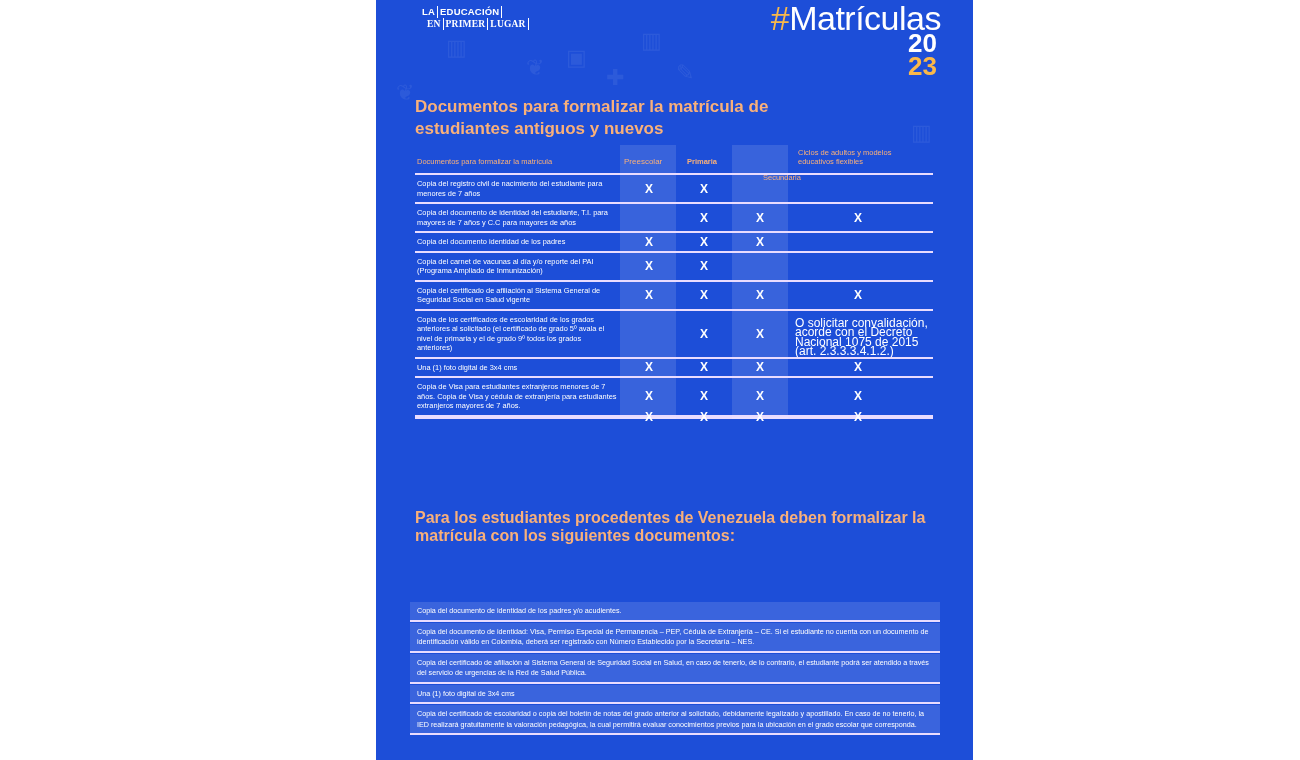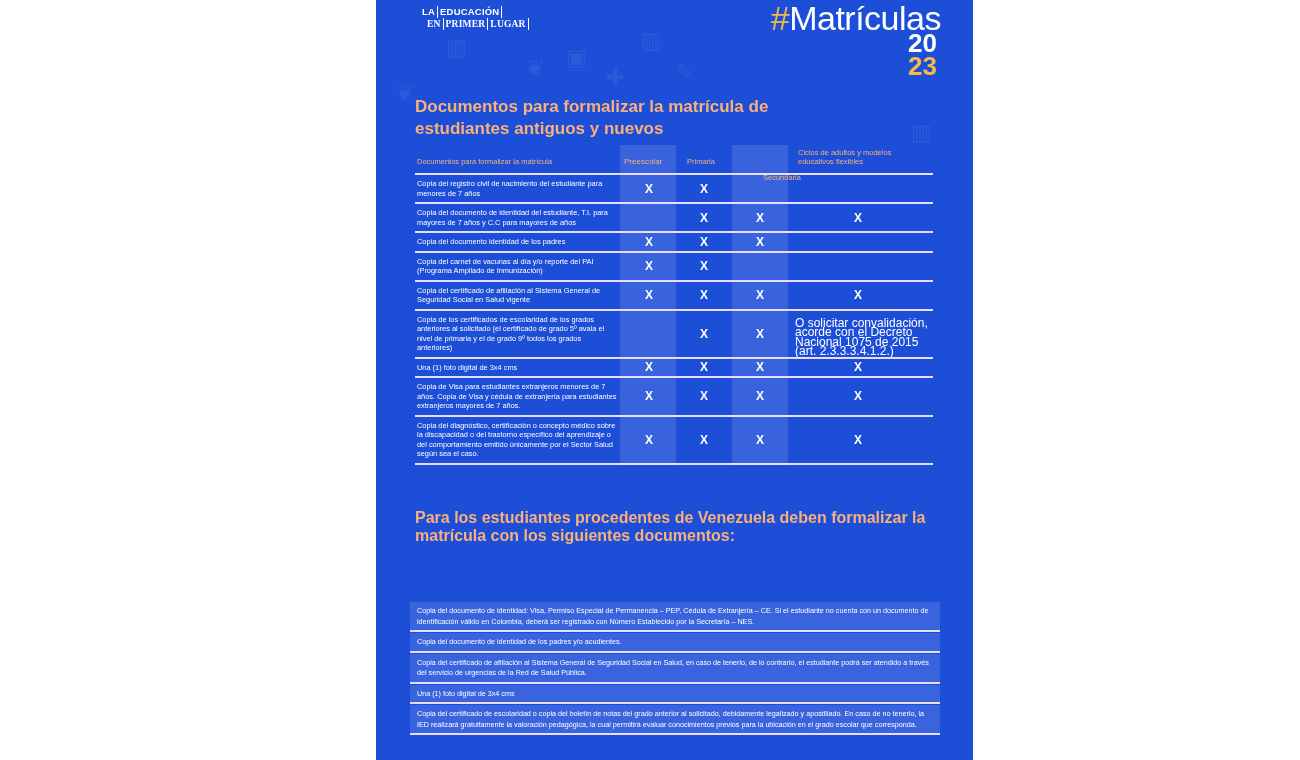--- a/index.html
+++ b/index.html
@@ -72,21 +72,21 @@
 
   <div class="title1">Documentos para formalizar la matrícula de estudiantes antiguos y nuevos</div>
 
   <div class="t1">
     <div class="colbg" style="left:205px;width:56px;"></div>
     <div class="colbg" style="left:317px;width:56px;"></div>
 
     <div class="head">
       <div class="h" style="left:2px;top:12px;">Documentos para formalizar la matrícula</div>
       <div class="h" style="left:209px;top:12px;font-size:8px;">Preescolar</div>
-      <div class="h" style="left:272px;top:12px;">Primaria</div>
+      <div class="h" style="left:272px;top:12px;font-weight:bold;">Primaria</div>
       <div class="h" style="left:321px;top:28px;margin-left:27px;">Secundaria</div>
       <div class="h" style="left:383px;top:3px;width:120px;line-height:9px;">Ciclos de adultos y modelos educativos flexibles</div>
     </div>
 
     <div class="row">
       <div class="doc">Copia del registro civil de nacimiento del estudiante para menores de 7 años</div>
       <span class="mark" style="left:234px">X</span>
       <span class="mark" style="left:289px">X</span>
     </div>
     <div class="row">
@@ -127,31 +127,30 @@
       <span class="mark" style="left:443px">X</span>
     </div>
     <div class="row">
       <div class="doc">Copia de Visa para estudiantes extranjeros menores de 7 años. Copia de Visa y cédula de extranjería para estudiantes extranjeros mayores de 7 años.</div>
       <span class="mark" style="left:234px">X</span>
       <span class="mark" style="left:289px">X</span>
       <span class="mark" style="left:345px">X</span>
       <span class="mark" style="left:443px">X</span>
     </div>
     <div class="row">
-      <div class="doc">Copia del diagnóstico, certificación o concepto médico sobre la discapacidad o del trastorno específico del aprendizaje o del comportamiento emitido únicamente por el Sector Salud según sea el caso.</div>
       <span class="mark" style="left:234px">X</span>
       <span class="mark" style="left:289px">X</span>
       <span class="mark" style="left:345px">X</span>
       <span class="mark" style="left:443px">X</span>
     </div>
     <div class="bottom"></div>
   </div>
 
   <div class="title2">Para los estudiantes procedentes de Venezuela deben formalizar la matrícula con los siguientes documentos:</div>
 
   <div class="t2">
+    <div class="r">Copia del documento de identidad de los padres y/o acudientes.</div>
     <div class="r">Copia del documento de identidad: Visa, Permiso Especial de Permanencia – PEP, Cédula de Extranjería – CE. Si el estudiante no cuenta con un documento de identificación válido en Colombia, deberá ser registrado con Número Establecido por la Secretaría – NES.</div>
-    <div class="r">Copia del documento de identidad de los padres y/o acudientes.</div>
     <div class="r">Copia del certificado de afiliación al Sistema General de Seguridad Social en Salud, en caso de tenerlo, de lo contrario, el estudiante podrá ser atendido a través del servicio de urgencias de la Red de Salud Pública.</div>
     <div class="r">Una (1) foto digital de 3x4 cms</div>
     <div class="r">Copia del certificado de escolaridad o copia del boletín de notas del grado anterior al solicitado, debidamente legalizado y apostillado. En caso de no tenerlo, la IED realizará gratuitamente la valoración pedagógica, la cual permitirá evaluar conocimientos previos para la ubicación en el grado escolar que corresponda.</div>
   </div>
 </div>
 
 </body></html>

